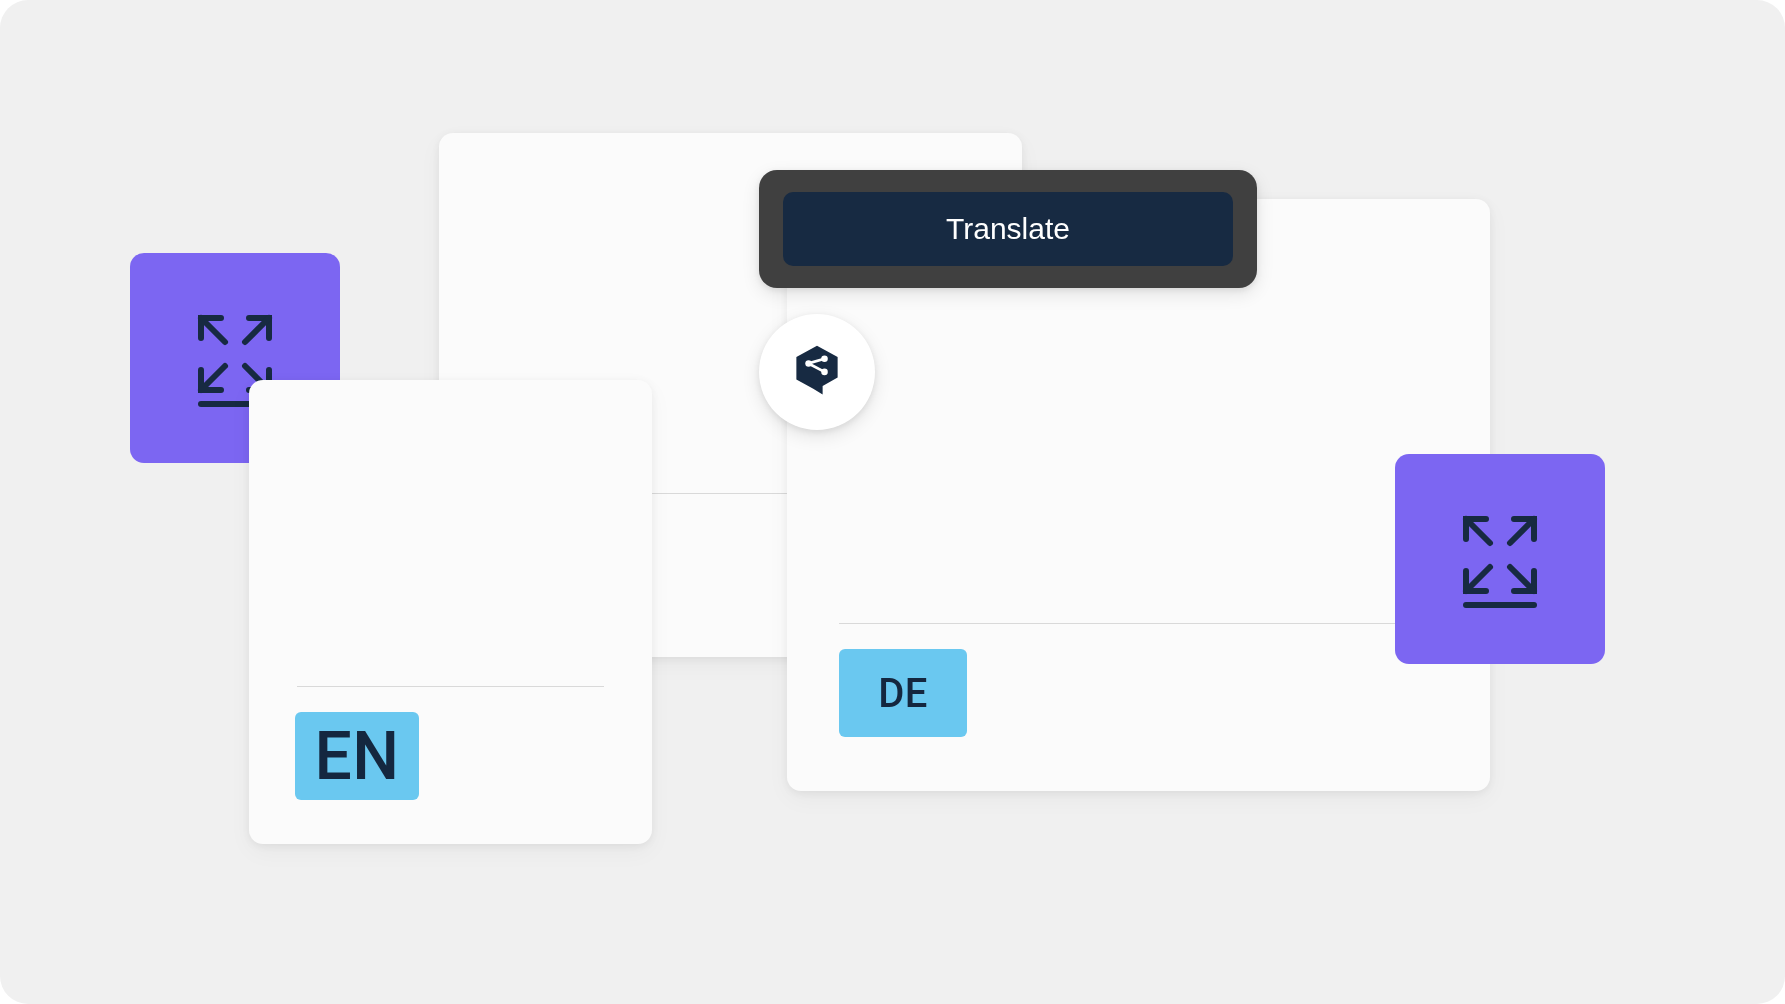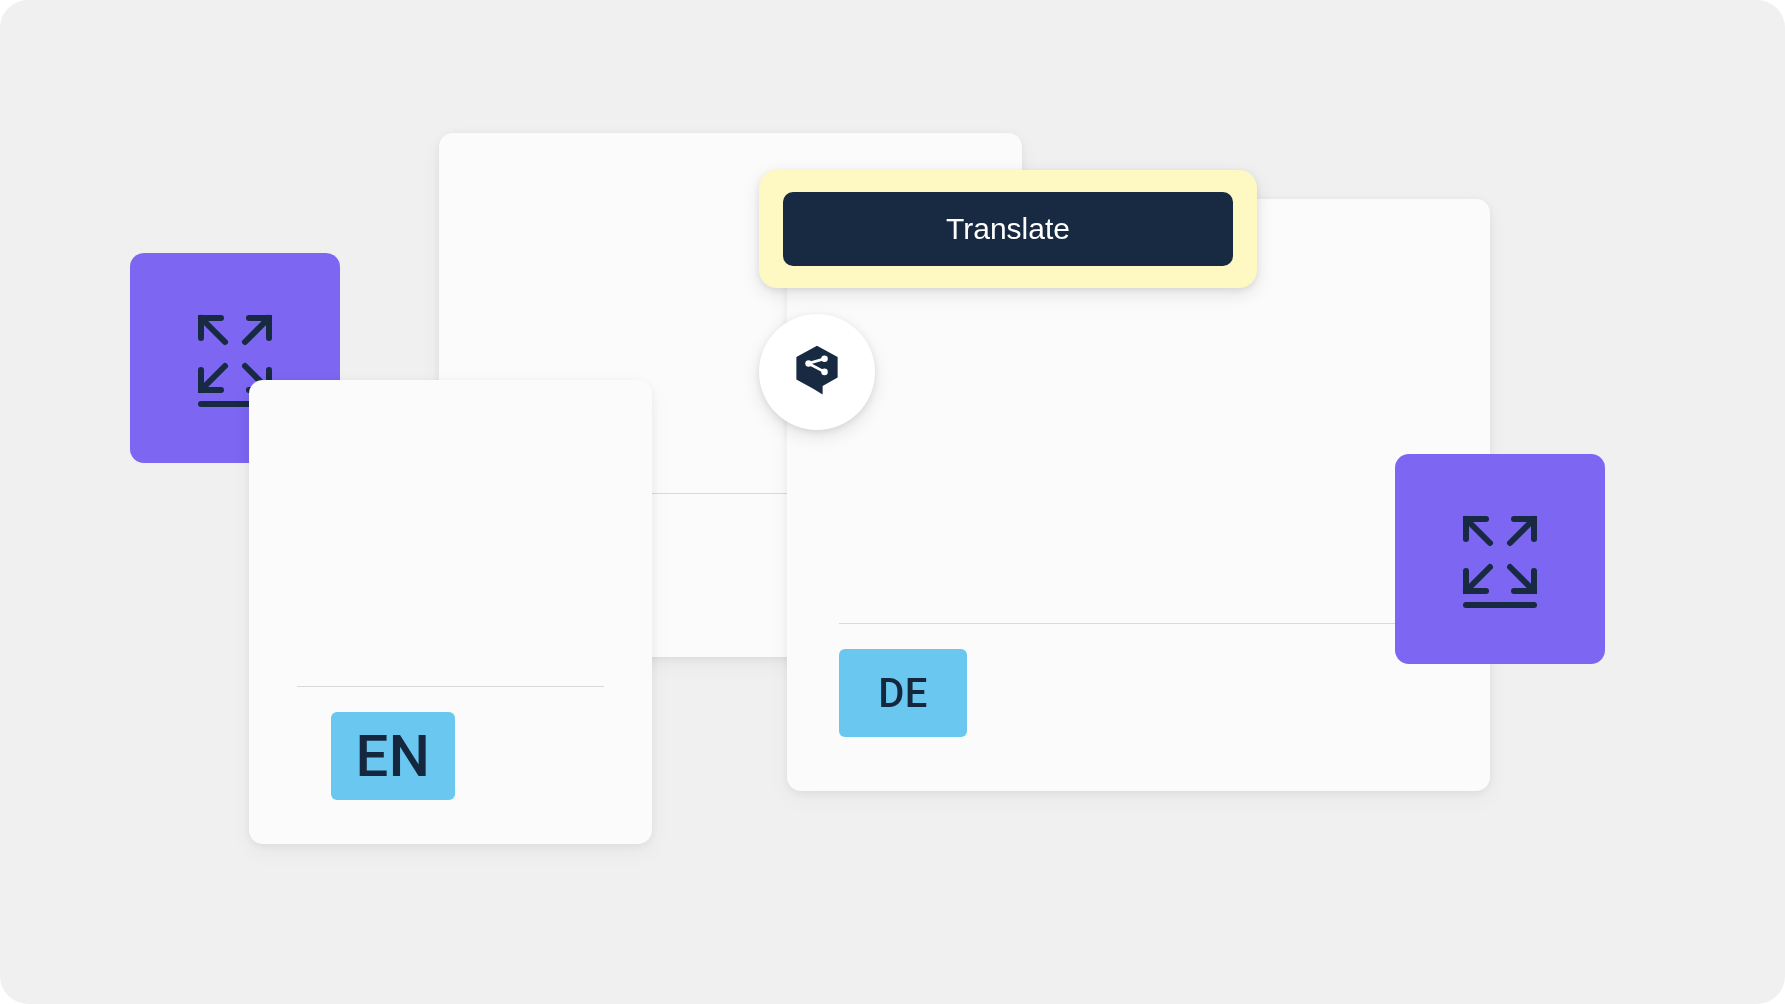--- a/index.html
+++ b/index.html
@@ -68,21 +68,21 @@
   }
 
   
   .card-en {
     left: 249px;
     top: 380px;
     width: 403px;
     height: 464px;
   }
   .card-en .divider { top: 306px; }
-  .card-en .lang-badge { left: 46px; top: 332px; width: 124px; height: 88px; font-size: 58px; margin-left: 36px; }
+  .card-en .lang-badge { left: 46px; top: 332px; width: 124px; height: 88px; font-size: 66px; }
 
   
   .card-ja {
     left: 439px;
     top: 133px;
     width: 583px;
     height: 524px;
   }
   .card-ja .divider { top: 360px; }
   .card-ja .lang-badge { left: 46px; top: 390px; width: 124px; height: 88px; font-size: 58px; }
@@ -97,21 +97,21 @@
   .card-de .divider { top: 424px; left: 52px; right: 52px; }
   .card-de .lang-badge { left: 52px; top: 450px; width: 128px; height: 88px; font-size: 40px; }
 
   
   .toolbar {
     position: absolute;
     left: 759px;
     top: 170px;
     width: 498px;
     height: 118px;
-    background: #fef9c3;
+    background: #404040;
     border-radius: 18px;
     box-shadow: 0 6px 18px rgba(0,0,0,0.10), 0 2px 6px rgba(0,0,0,0.08);
     display: flex;
     align-items: center;
     gap: 22px;
     padding: 22px 24px;
   }
   .toolbar button {
     flex: 1;
     height: 74px;

